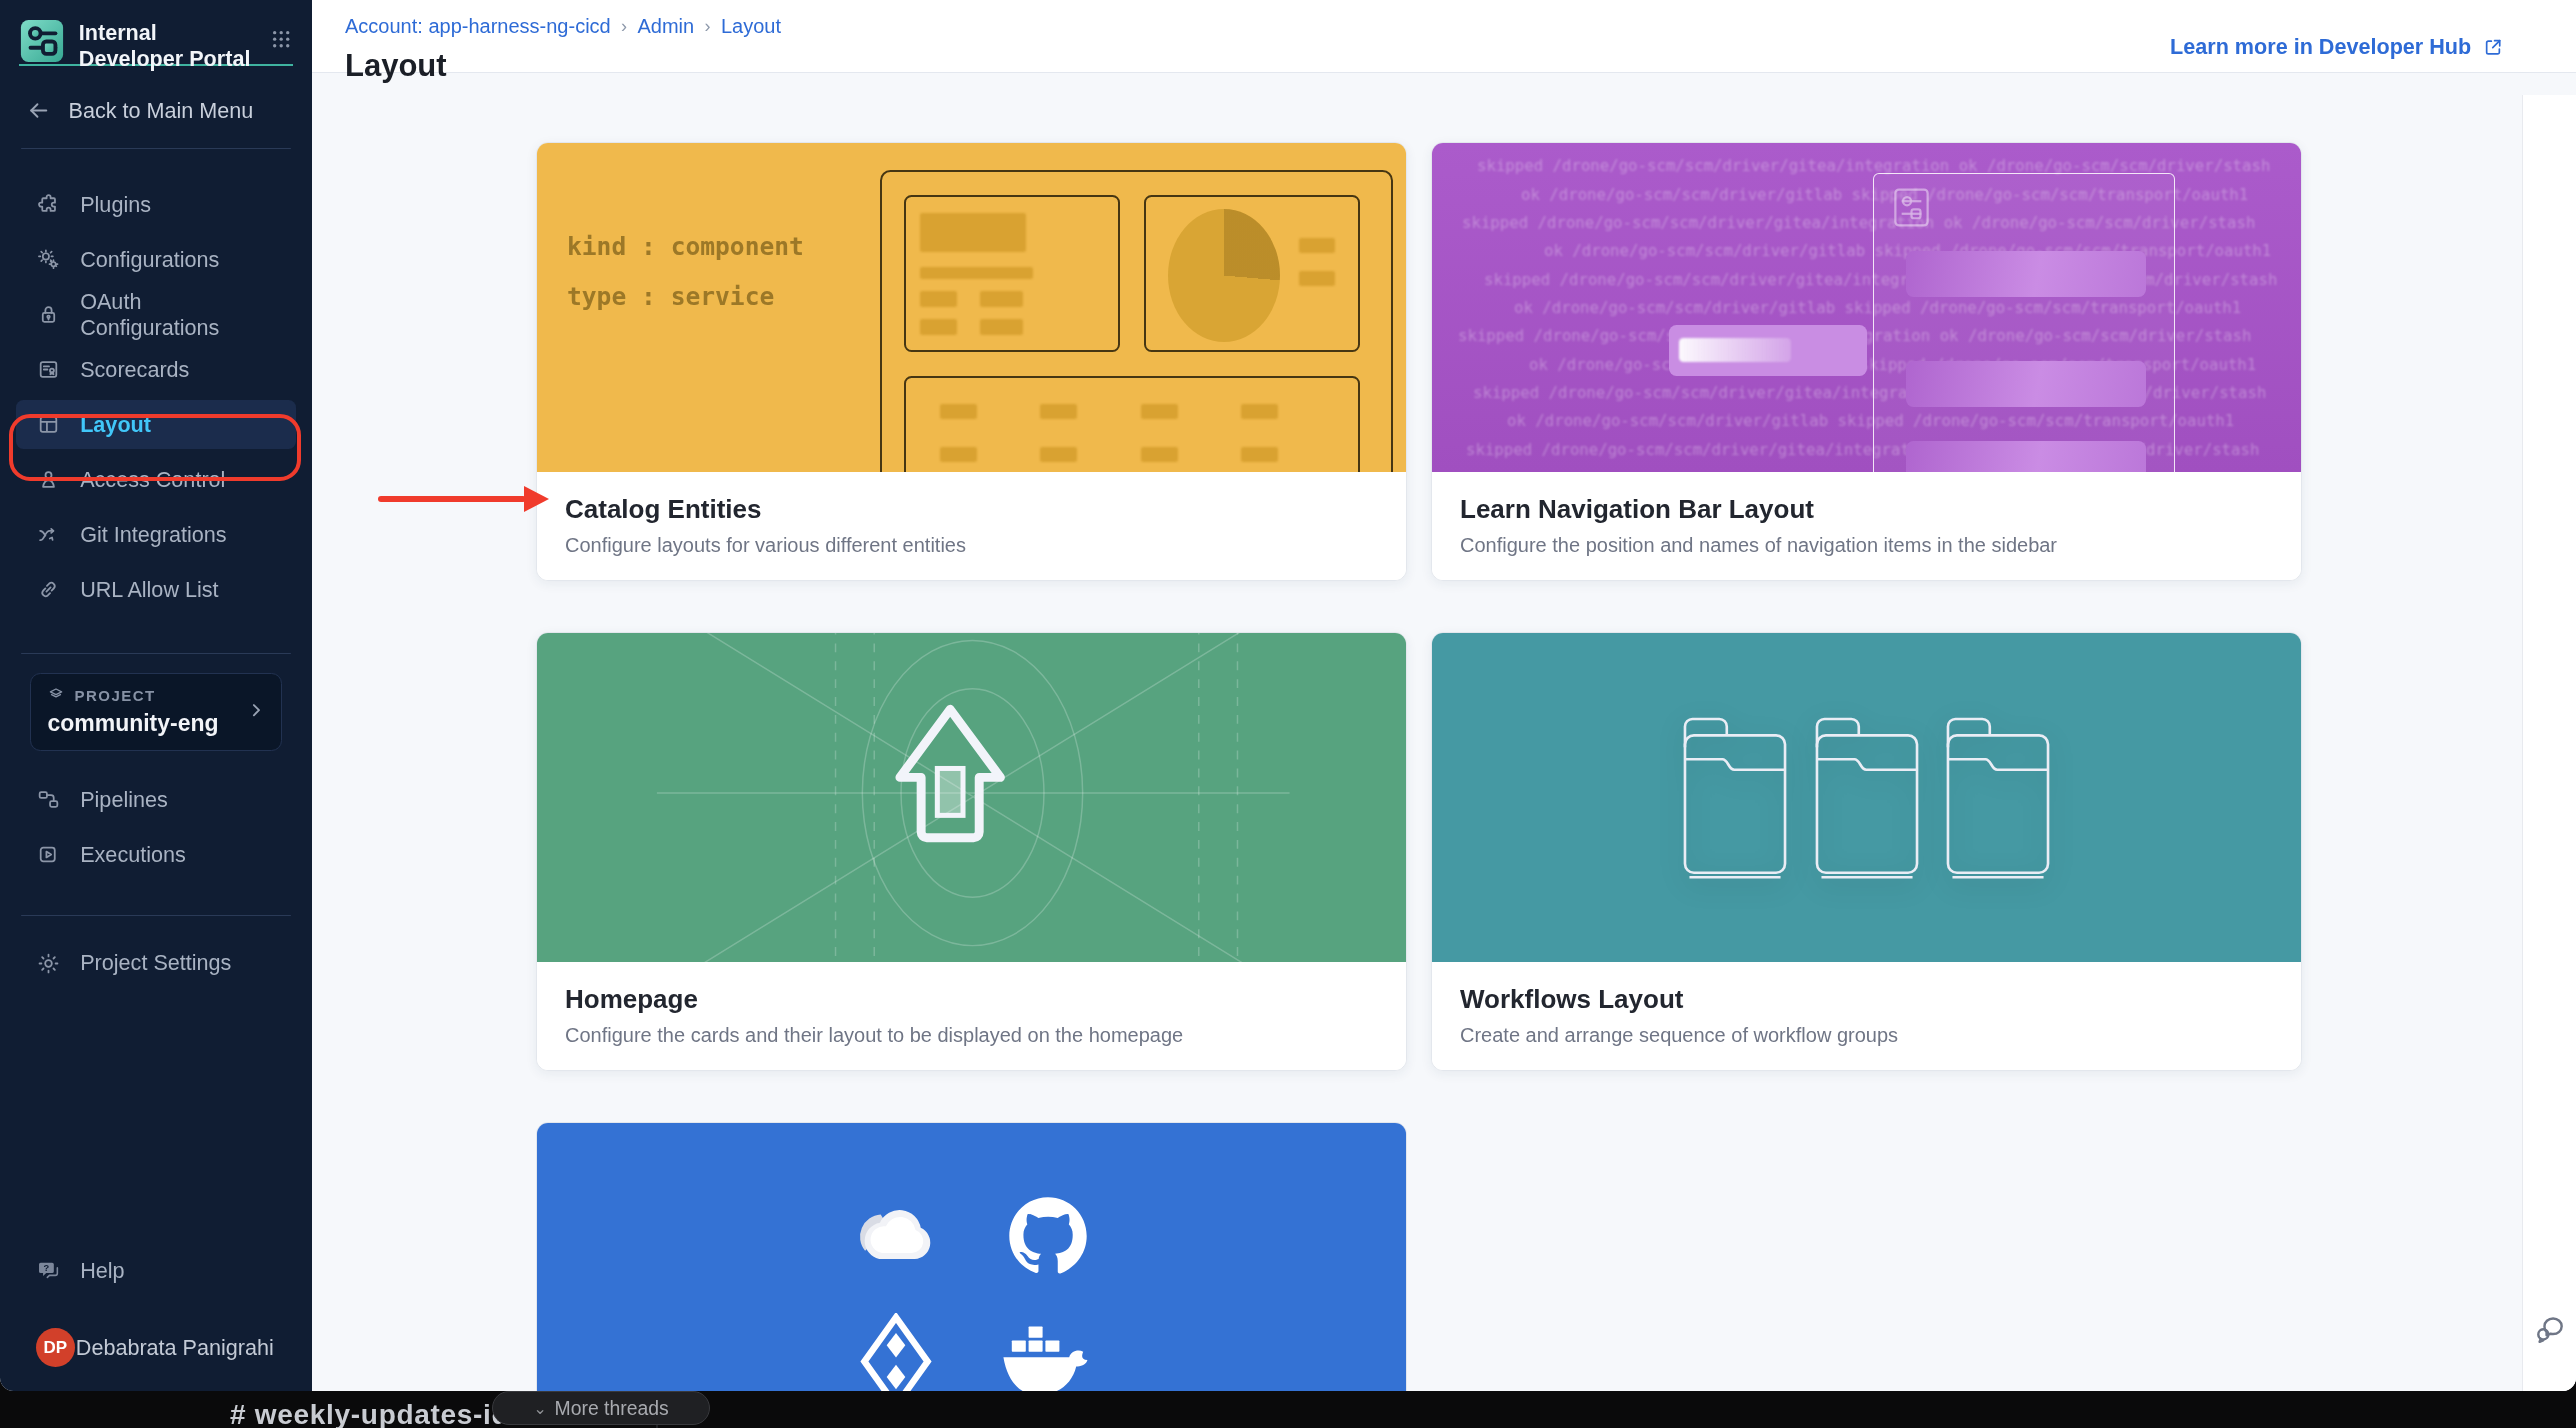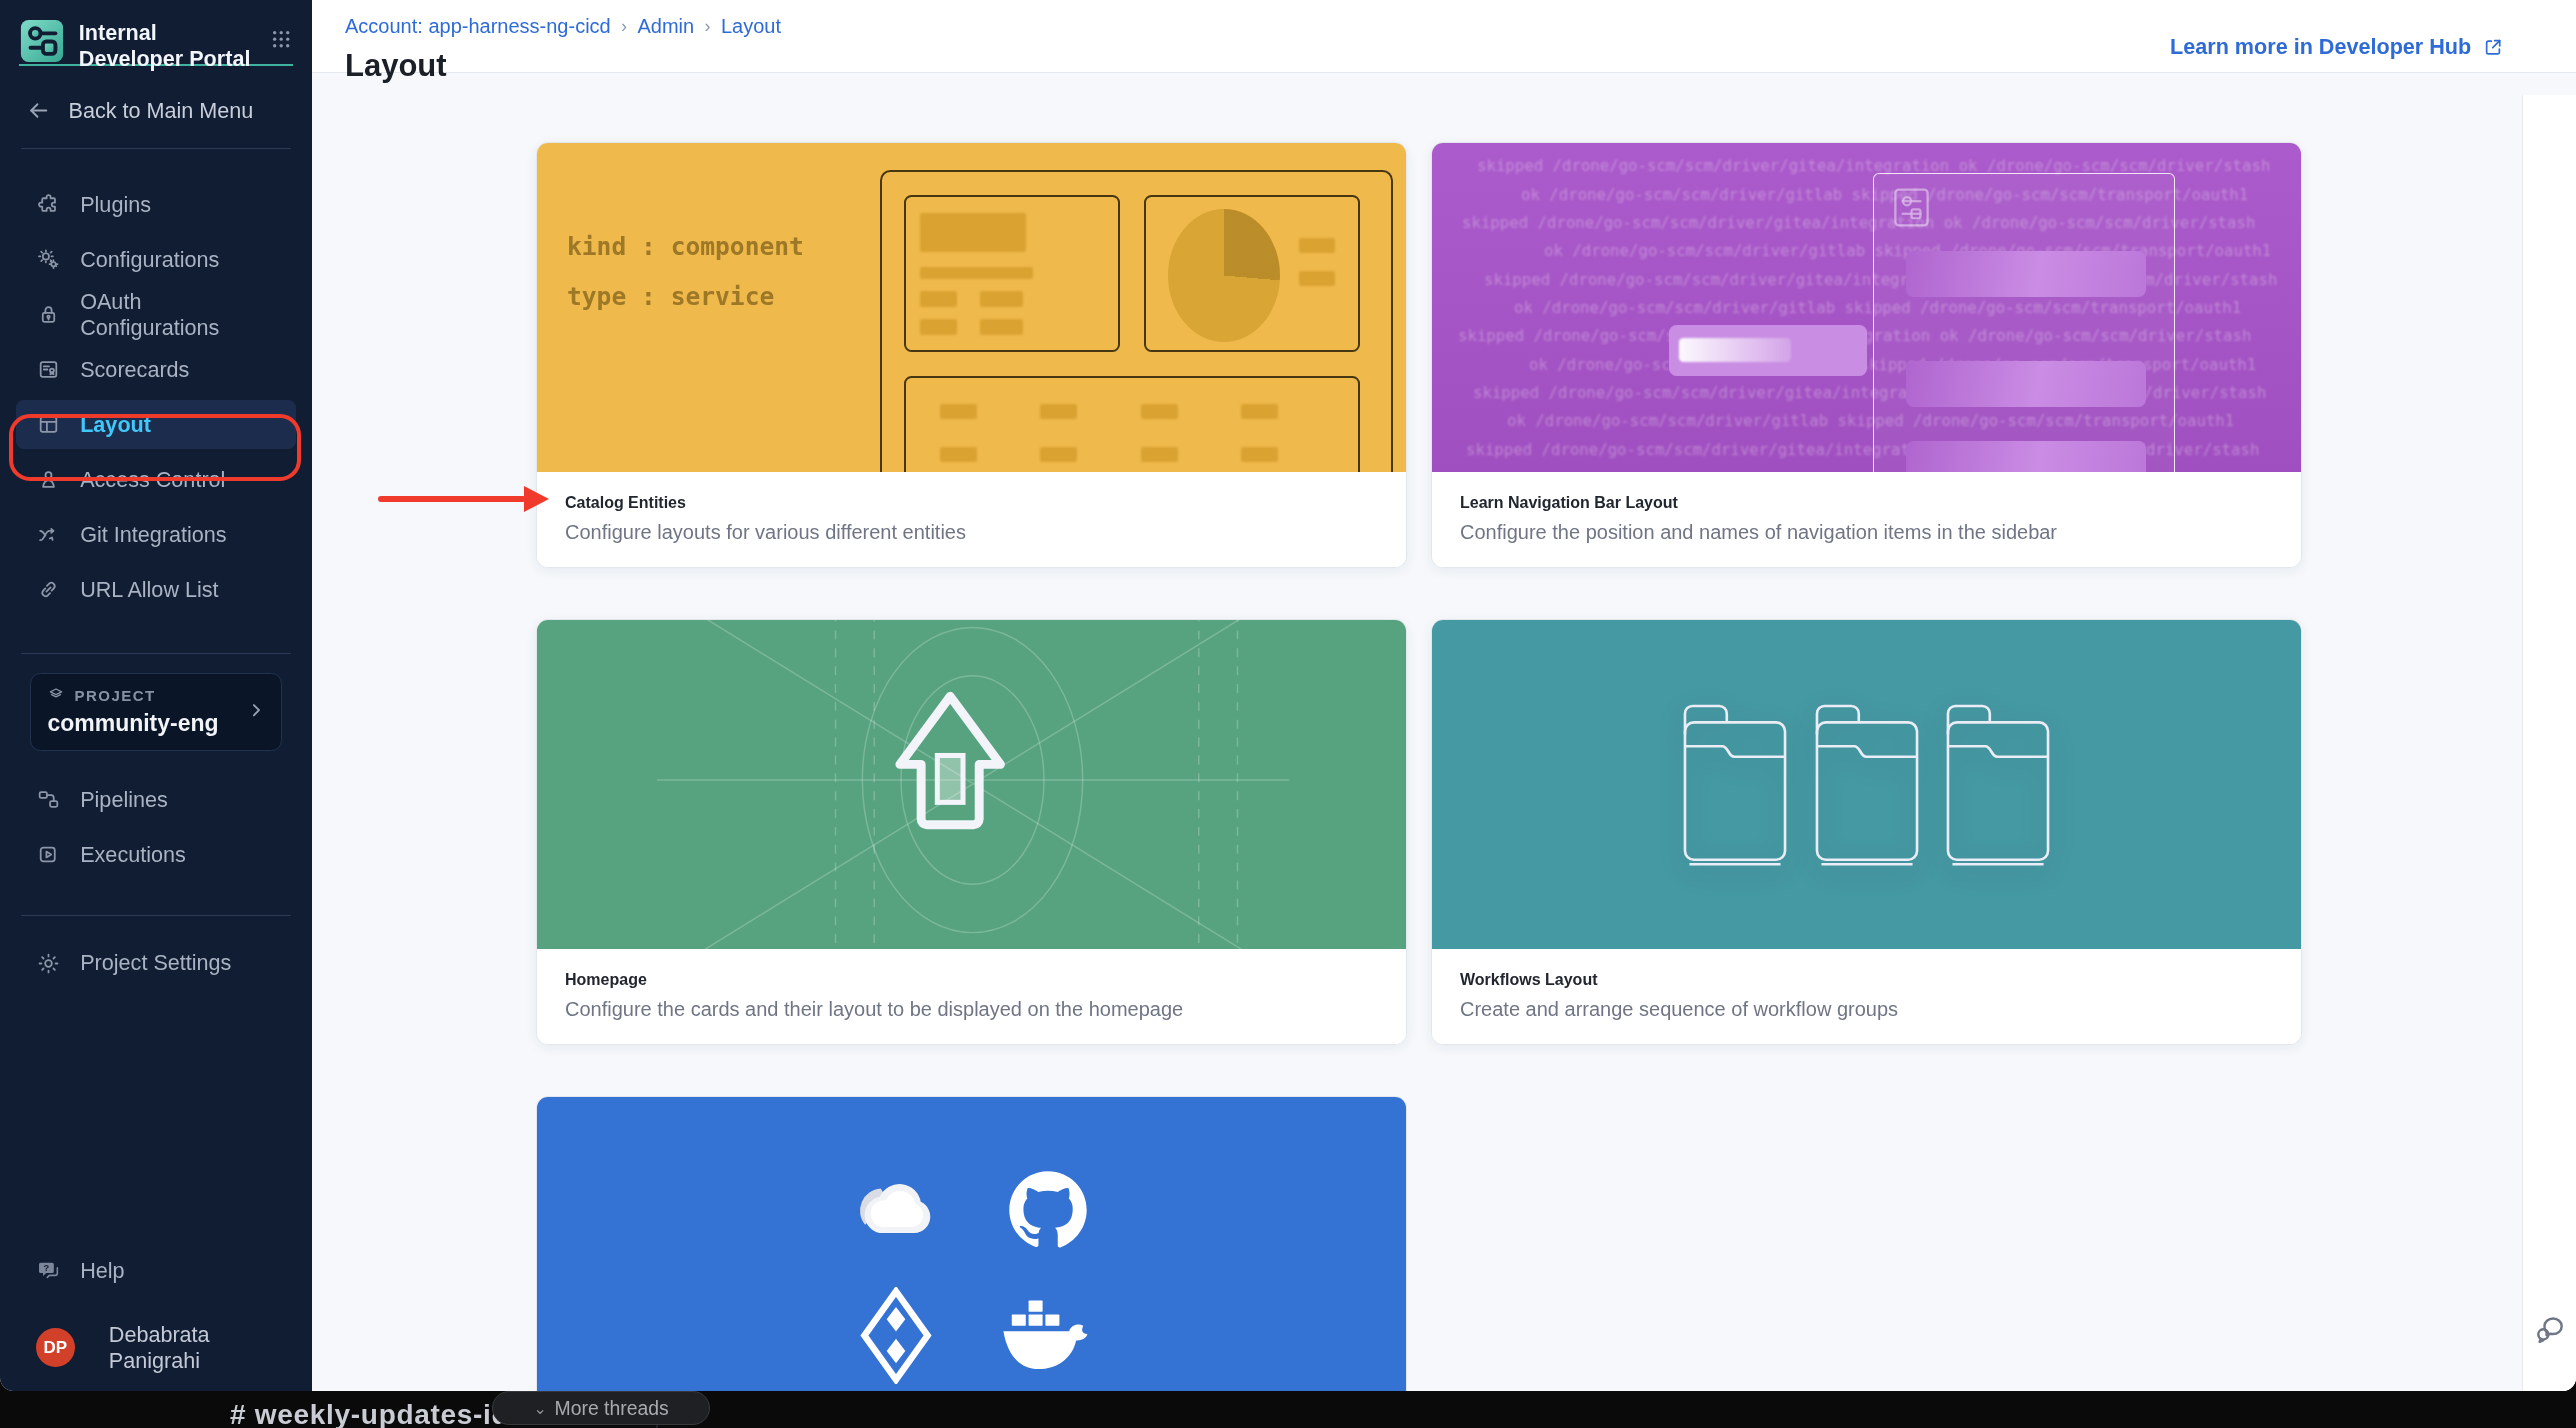--- a/index.html
+++ b/index.html
@@ -44,21 +44,21 @@
     border:4.5px solid var(--c-annotation_red,#F03B2C); border-radius:21px; pointer-events:none; z-index:6; }
 
   .project-box { margin:19.4px 30px 0; height:78px; background:#0A1628; border:1.5px solid #223251;
     border-radius:10.4px; padding:12px 16.4px 0; position:relative; cursor:pointer; }
   .project-eyebrow { display:flex; align-items:center; gap:9px; color:#8792A5; font-size:15px;
     font-weight:700; letter-spacing:1.5px; }
   .project-name { margin-top:6px; color:#F2F4F8; font-size:23px; font-weight:600; }
   .project-chevron { position:absolute; right:13.4px; top:25px; color:#98A2B3; }
 
   .spacer { flex:1; }
-  .user-row { display:flex; align-items:center; gap:34px; margin:22.4px 16.4px 19.4px; padding:0 19.4px; height:48px; }
+  .user-row { display:flex; align-items:center; gap:1px; margin:22.4px 16.4px 19.4px; padding:0 19.4px; height:48px; }
   .avatar { width:39px; height:39px; border-radius:50%; background:var(--c-avatar_red,#D2402A); color:#fff;
     font-size:17px; font-weight:700; display:flex; align-items:center; justify-content:center; flex:none; }
   .user-name { font-size:21.6px; color:#C3CAD6; }
 
   
   .main { position:relative; flex:1; height:100%; background:#F6F8FB; }
   .hdr { height:73px; background:#FFFFFF; border-bottom:1.5px solid #E4E8EF; padding:15px 0 0 33px; position:relative; }
   .crumbs { display:flex; align-items:center; gap:10.4px; font-size:20px; color:var(--c-link_blue,#2E6BD6); }
   .crumb { cursor:pointer; }
   .crumb-sep { color:#8E99AB; font-size:18px; }
@@ -70,21 +70,21 @@
     border-left:1.5px solid #E8EAEF; }
   .chat-fab { position:absolute; right:7.5px; bottom:42px; color:#6F7686; cursor:pointer; }
 
   
   .cards { position:absolute; left:224px; top:142px; display:grid;
     grid-template-columns:871px 871px; column-gap:24px; row-gap:51px; }
   .card { border-radius:12px; overflow:hidden; background:#fff; border:1.5px solid #E3E7ED;
     box-shadow:0 3px 12px rgba(30,50,90,.07); cursor:pointer; }
   .card-img { height:329px; position:relative; overflow:hidden; }
   .card-body { padding:22.4px 28px; background:#fff; }
-  .card-title { font-size:16px; font-weight:700; color:#22262F; }
+  .card-title { font-size:26px; font-weight:700; color:#22262F; }
   .card-desc { margin-top:9px; font-size:20px; color:#6F7585; }
   .card-blue-wrap { grid-column:1; height:417px; border-radius:12px; overflow:hidden;
     border:1.5px solid #E3E7ED; cursor:pointer; }
 
   
   .theme-yellow { background:var(--c-card_yellow,#F0B94C);font-weight:bold; }
   .code-line { position:absolute; left:30px; font-family:"DejaVu Sans Mono", monospace;
     font-size:24.6px; color:rgba(110,85,20,.65); }
   .wire, .wpanel { position:absolute; border:2.2px solid rgba(40,30,8,.85); border-radius:10.4px; }
   .wpanel { border-width:2.6px; border-radius:7.5px; }

